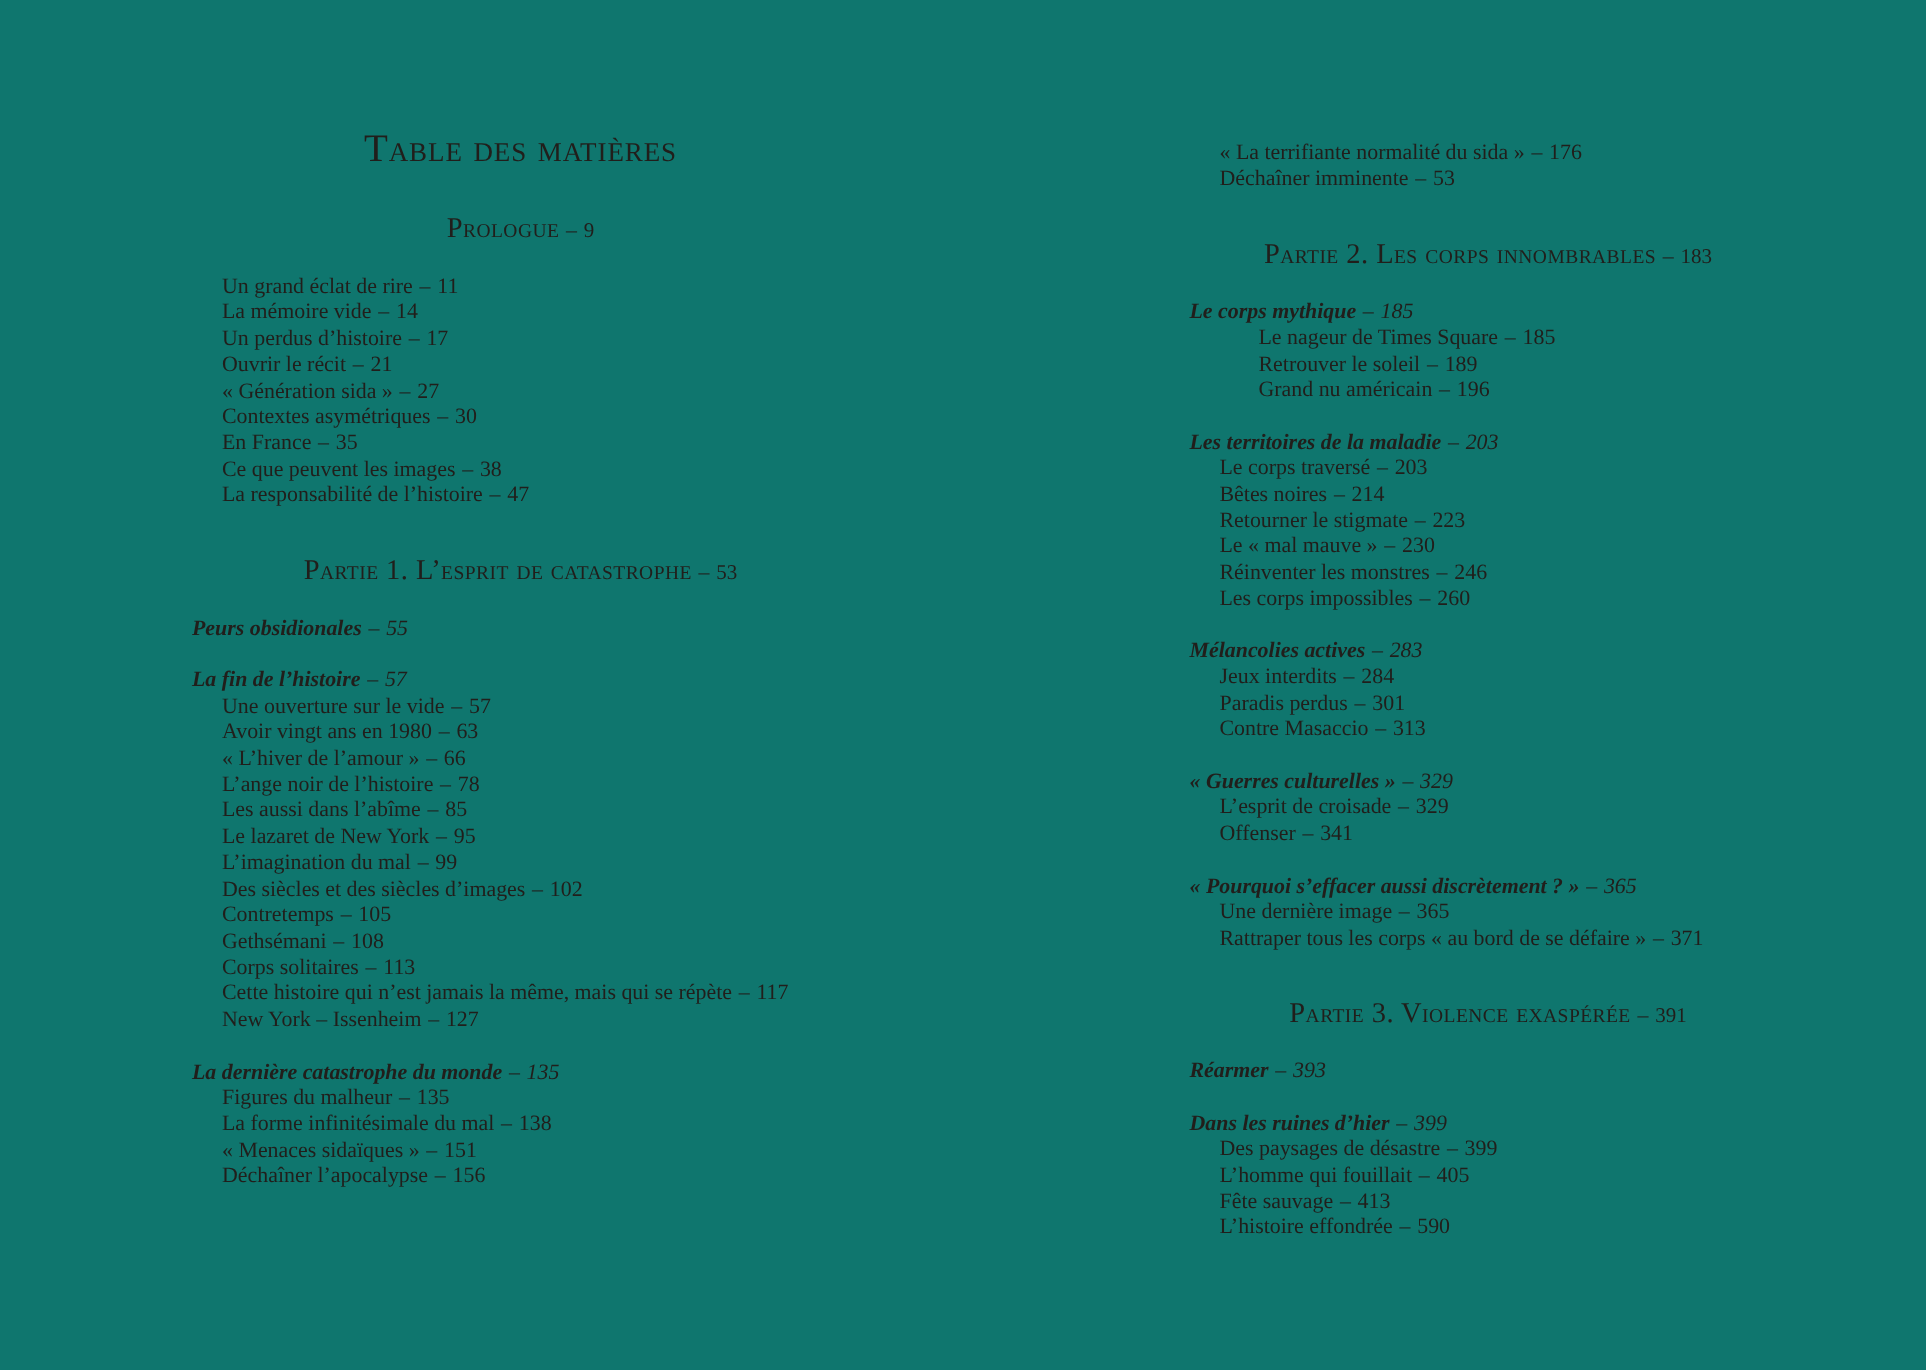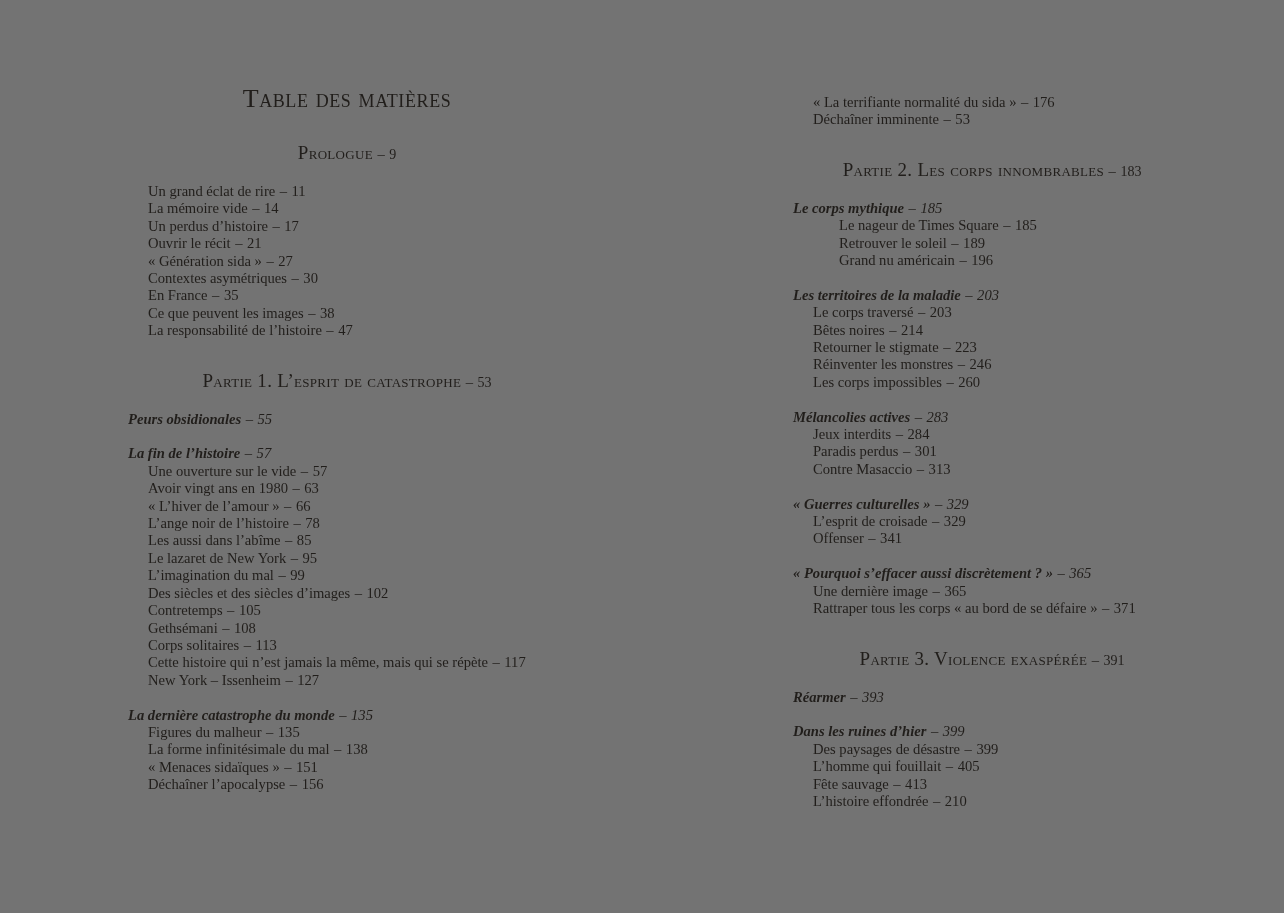--- a/index.html
+++ b/index.html
@@ -4,21 +4,21 @@
 <style>
   html, body {
     margin: 0;
     padding: 0;
     background: #ffffff;
   }
   .page {
     position: relative;
     width: 1284px;
     height: 913px;
-    background: #737373;
+    background: #0f766e;
     color: #211e1b;
     font-family: "Liberation Serif", "DejaVu Serif", serif;
     overflow: hidden;
   }
   .col { position: absolute; }
   .col-left  { left: 128px; top: 86px;  width: 438px; }
   .col-right { left: 793px; top: 94px;  width: 398px; }
 
   .toc-title {
     margin: 0;
@@ -151,20 +151,21 @@
         <div class="ln item2"><span class="lbl">Grand nu américain</span><span class="sep">–</span><span class="pg">196</span></div>
 
         <div class="ln head"><span class="lbl">Les territoires de la maladie</span><span class="sep">–</span><span class="pg">203</span></div>
 
         <div class="ln item"><span class="lbl">Le corps traversé</span><span class="sep">–</span><span class="pg">203</span></div>
 
         <div class="ln item"><span class="lbl">Bêtes noires</span><span class="sep">–</span><span class="pg">214</span></div>
 
         <div class="ln item"><span class="lbl">Retourner le stigmate</span><span class="sep">–</span><span class="pg">223</span></div>
 
+        <div class="ln item"><span class="lbl">Le « mal mauve »</span><span class="sep">–</span><span class="pg">230</span></div>
 
         <div class="ln item"><span class="lbl">Réinventer les monstres</span><span class="sep">–</span><span class="pg">246</span></div>
 
         <div class="ln item"><span class="lbl">Les corps impossibles</span><span class="sep">–</span><span class="pg">260</span></div>
 
         <div class="ln head"><span class="lbl">Mélancolies actives</span><span class="sep">–</span><span class="pg">283</span></div>
 
         <div class="ln item"><span class="lbl">Jeux interdits</span><span class="sep">–</span><span class="pg">284</span></div>
 
         <div class="ln item"><span class="lbl">Paradis perdus</span><span class="sep">–</span><span class="pg">301</span></div>
@@ -188,17 +189,17 @@
         <div class="ln head"><span class="lbl">Réarmer</span><span class="sep">–</span><span class="pg">393</span></div>
 
         <div class="ln head"><span class="lbl">Dans les ruines d’hier</span><span class="sep">–</span><span class="pg">399</span></div>
 
         <div class="ln item"><span class="lbl">Des paysages de désastre</span><span class="sep">–</span><span class="pg">399</span></div>
 
         <div class="ln item"><span class="lbl">L’homme qui fouillait</span><span class="sep">–</span><span class="pg">405</span></div>
 
         <div class="ln item"><span class="lbl">Fête sauvage</span><span class="sep">–</span><span class="pg">413</span></div>
 
-        <div class="ln item"><span class="lbl">L’histoire effondrée</span><span class="sep">–</span><span class="pg">210</span></div>
+        <div class="ln item"><span class="lbl">L’histoire effondrée</span><span class="sep">–</span><span class="pg">590</span></div>
       </div>
   </section>
 
 </div>
 
 </body></html>

